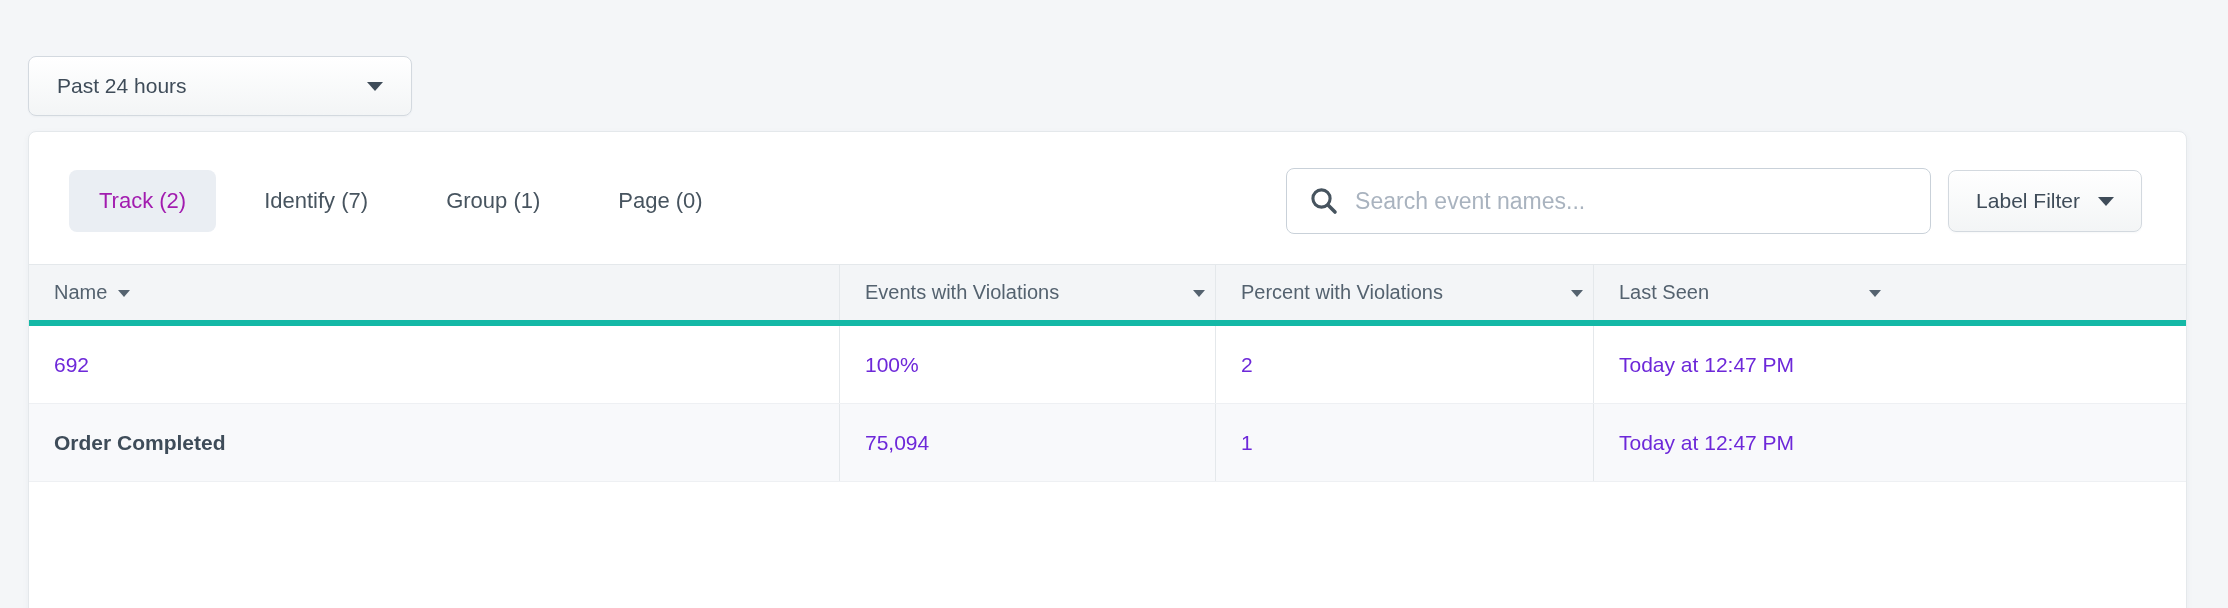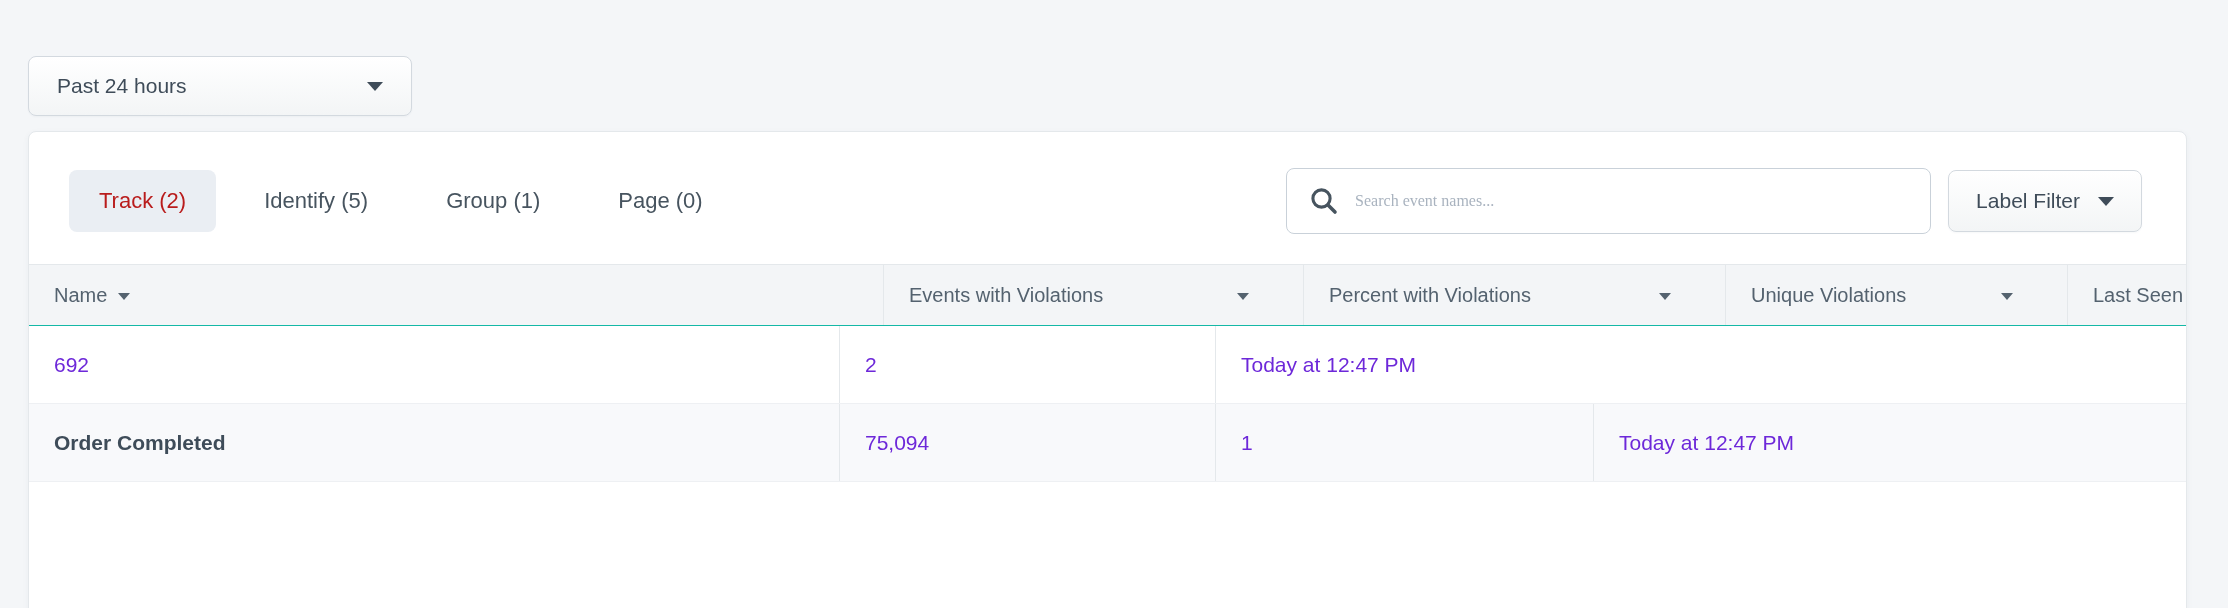--- a/index.html
+++ b/index.html
@@ -44,56 +44,55 @@
     height:103px;
   }
   .tabs { display:flex; align-items:center; gap:18px; }
   .tab {
     height:62px; display:flex; align-items:center;
     padding:0 30px; border-radius:8px;
     font-size:22px; color:#47545f; background:transparent;
     border:none; cursor:pointer; white-space:nowrap;
     font-family:inherit;
   }
-  .tab.active { background:#eaeef3; color:#b91c1c; }
+  .tab.active { background:#eaeef3; color:#a21caf; }
   .toolbar-right { margin-left:auto; display:flex; align-items:center; gap:17px; }
   .search-box {
     width:645px; height:66px;
     display:flex; align-items:center; gap:16px;
     padding:0 22px;
     background:#ffffff;
     border:1px solid #c9d1d9; border-radius:8px;
   }
   .search-box input {
     flex:1; border:none; outline:none;
-    font-size:16px; color:#0f172a; background:transparent;
-    font-family:Liberation Serif, serif;
+    font-size:23px; color:#0f172a; background:transparent;
+    font-family:Liberation Sans, sans-serif;
   }
   .search-box input::placeholder { color:#a9b3bf; }
   .label-filter {
     height:62px; display:flex; align-items:center; gap:18px;
     padding:4px 27px;
     background:linear-gradient(180deg,#ffffff,#f3f5f6);
     border:1px solid #d3d9df; border-radius:8px;
     font-size:21px; color:#3f4c59; cursor:pointer;
     font-family:inherit;
     box-shadow:0 1px 2px rgba(63,76,90,0.04);
   }
   
   .table { margin-top:29px; width:100%; }
   .thead, .trow {
     display:grid;
     grid-template-columns:810px 376px 378px 298px 1fr;
   }
   .thead {
     background:#f3f5f7;
     border-top:1px solid #e4e8eb;
-    border-bottom:1px solid #14b8a6;
+    border-bottom:6px solid #14b8a6;
     height:62px;
-    gap:44px;
   }
   .th {
     display:flex; align-items:center; gap:11px;
     padding:0 10px 0 25px;
     font-size:20px; color:#54626f;
     cursor:pointer; white-space:nowrap;
   }
   .th + .th, .td + .td { border-left:1px solid #e4e8eb;justify-content:space-between; }
   .sort-caret {
     width:0; height:0;
@@ -120,21 +119,21 @@
   <button class="time-picker">
     <span>Past 24 hours</span>
     <span class="caret-down"></span>
   </button>
 
   <div class="card">
 
     <div class="toolbar">
       <div class="tabs">
         <button class="tab active">Track (2)</button>
-        <button class="tab">Identify (5)</button>
+        <button class="tab">Identify (7)</button>
         <button class="tab">Group (1)</button>
         <button class="tab">Page (0)</button>
       </div>
       <div class="toolbar-right">
         <div class="search-box">
           <svg class="search-icon-svg" width="30" height="30" viewBox="0 0 30 30">
             <circle cx="12.5" cy="12.5" r="8.6" fill="none" stroke="#47545f" stroke-width="3.1"></circle>
             <line x1="19" y1="19" x2="26" y2="26" stroke="#47545f" stroke-width="3.6" stroke-linecap="round"></line>
           </svg>
           <input type="text" placeholder="Search event names..." style="">
@@ -154,31 +153,28 @@
         </div>
         <div class="th">
           <span>Events with Violations</span>
           <span class="sort-caret"></span>
         </div>
         <div class="th">
           <span>Percent with Violations</span>
           <span class="sort-caret"></span>
         </div>
         <div class="th">
-          <span>Unique Violations</span>
-          <span class="sort-caret"></span>
-        </div>
-        <div class="th">
           <span>Last Seen</span>
           <span class="sort-caret"></span>
         </div>
       </div>
 
       <div class="trow">
         <div class="td">692</div>
+        <div class="td">100%</div>
         <div class="td">2</div>
         <div class="td">Today at 12:47 PM</div>
       </div>
 
       <div class="trow alt">
         <div class="td name">Order Completed</div>
         <div class="td">75,094</div>
         <div class="td">1</div>
         <div class="td">Today at 12:47 PM</div>
       </div>

